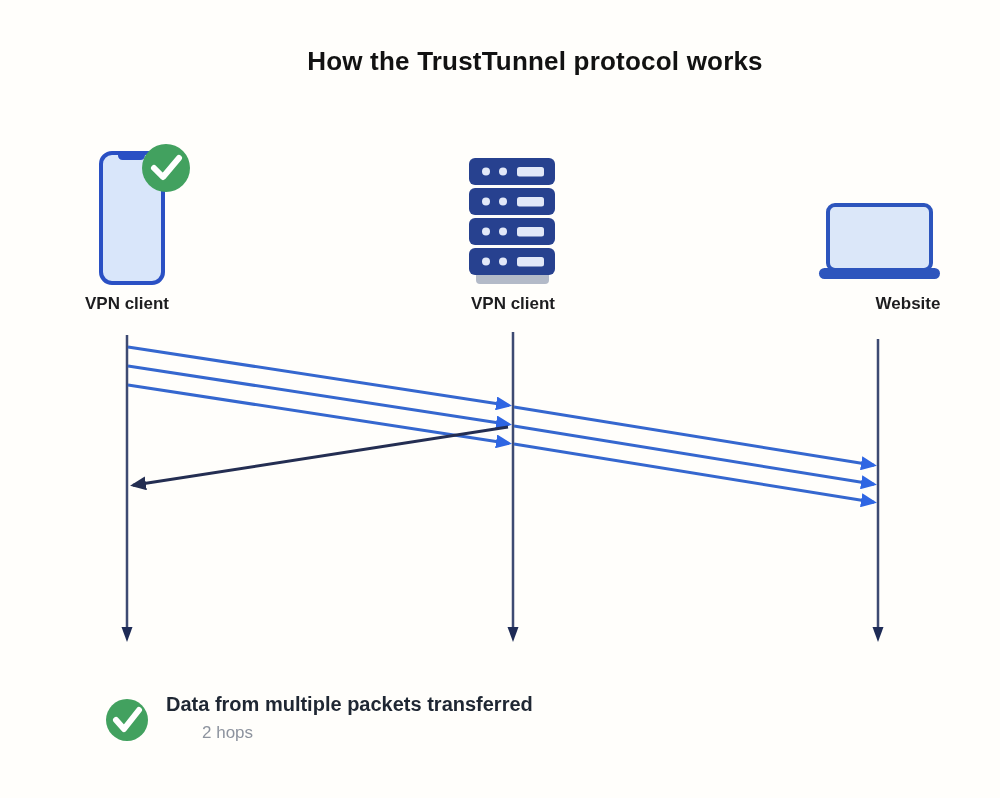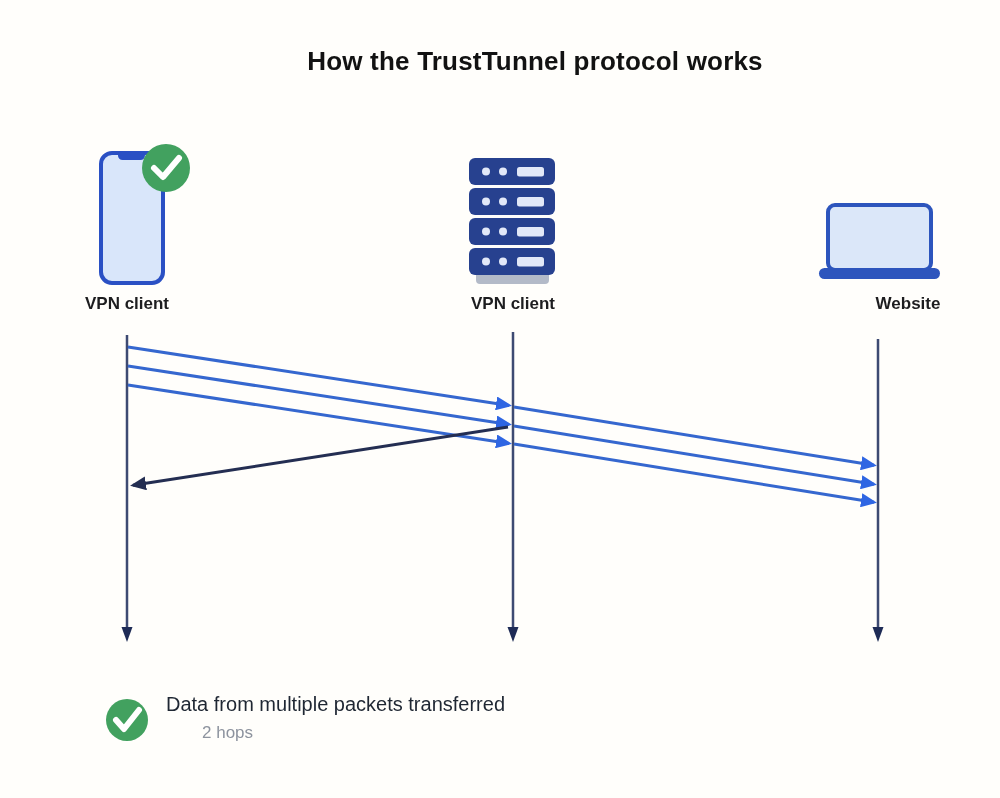--- a/index.html
+++ b/index.html
@@ -41,21 +41,21 @@
     position: absolute; top: 294px;
     transform: translateX(-50%);
     font-size: 17px; font-weight: 600; color: var(--label-text);
     white-space: nowrap;
   }
   .entity-label.client  { left: 127px; }
   .entity-label.server  { left: 513px; }
   .entity-label.website { left: 908px; }
   .legend-text {
     position: absolute; left: 166px; top: 693px;
-    font-size: 20px; font-weight: 400; color: var(--legend-text);
+    font-size: 20px; font-weight: 700; color: var(--legend-text);
     white-space: nowrap;
   }
   .legend-subtext {
     position: absolute; left: 167px; top: 723px;
     font-size: 17px; font-weight: 400; color: var(--subtext-gray);
     white-space: nowrap;
     margin-left: 35px;
   }
 </style>
 </head>

